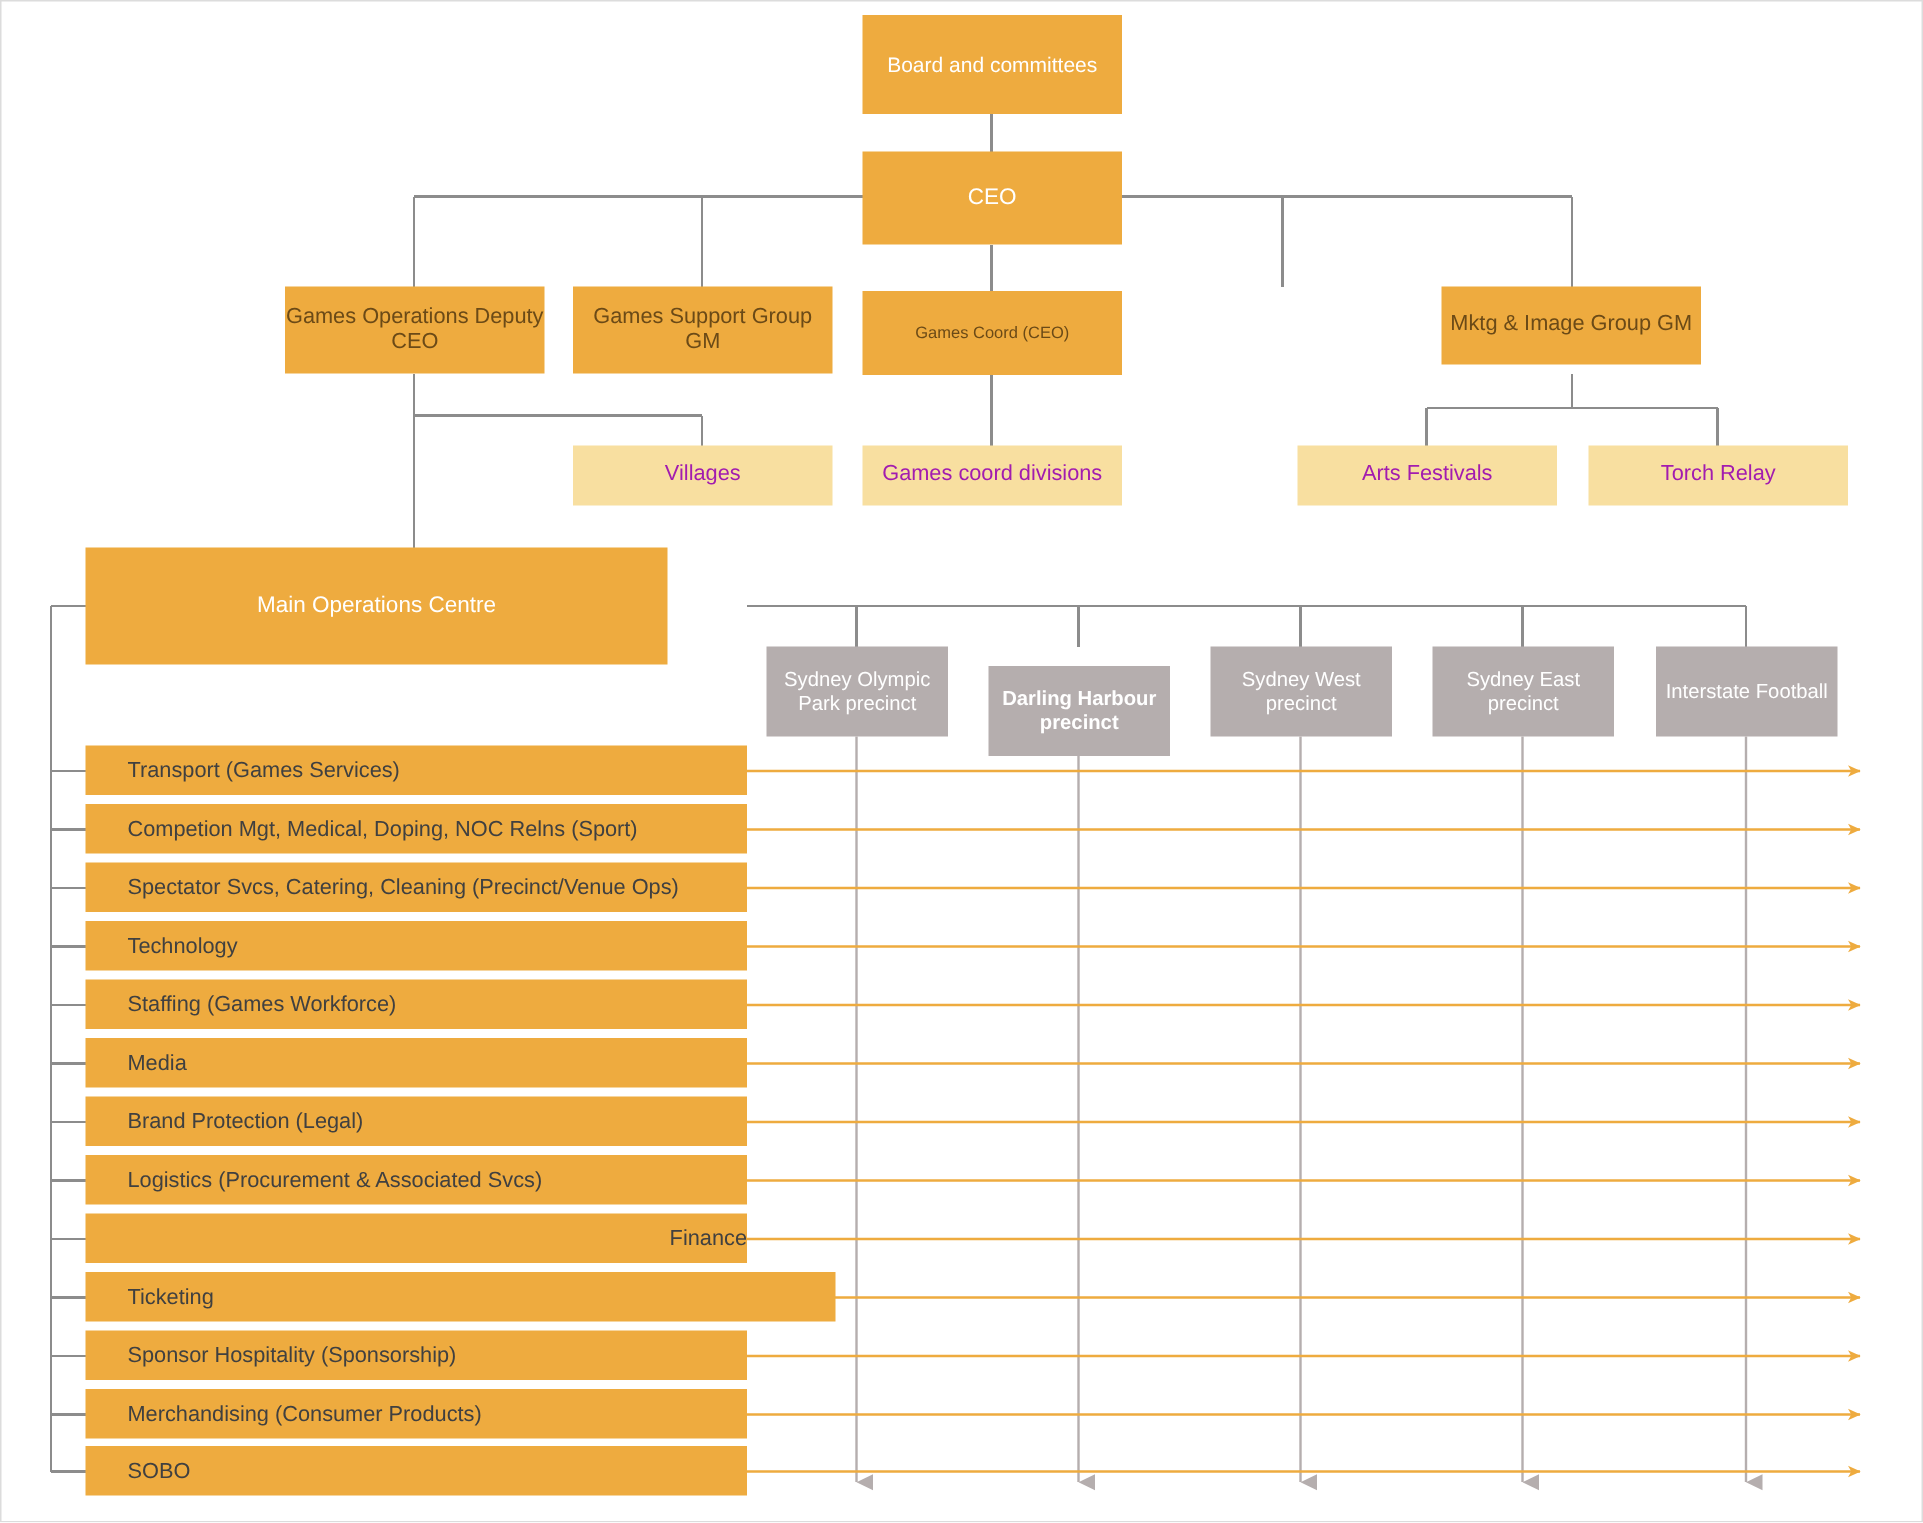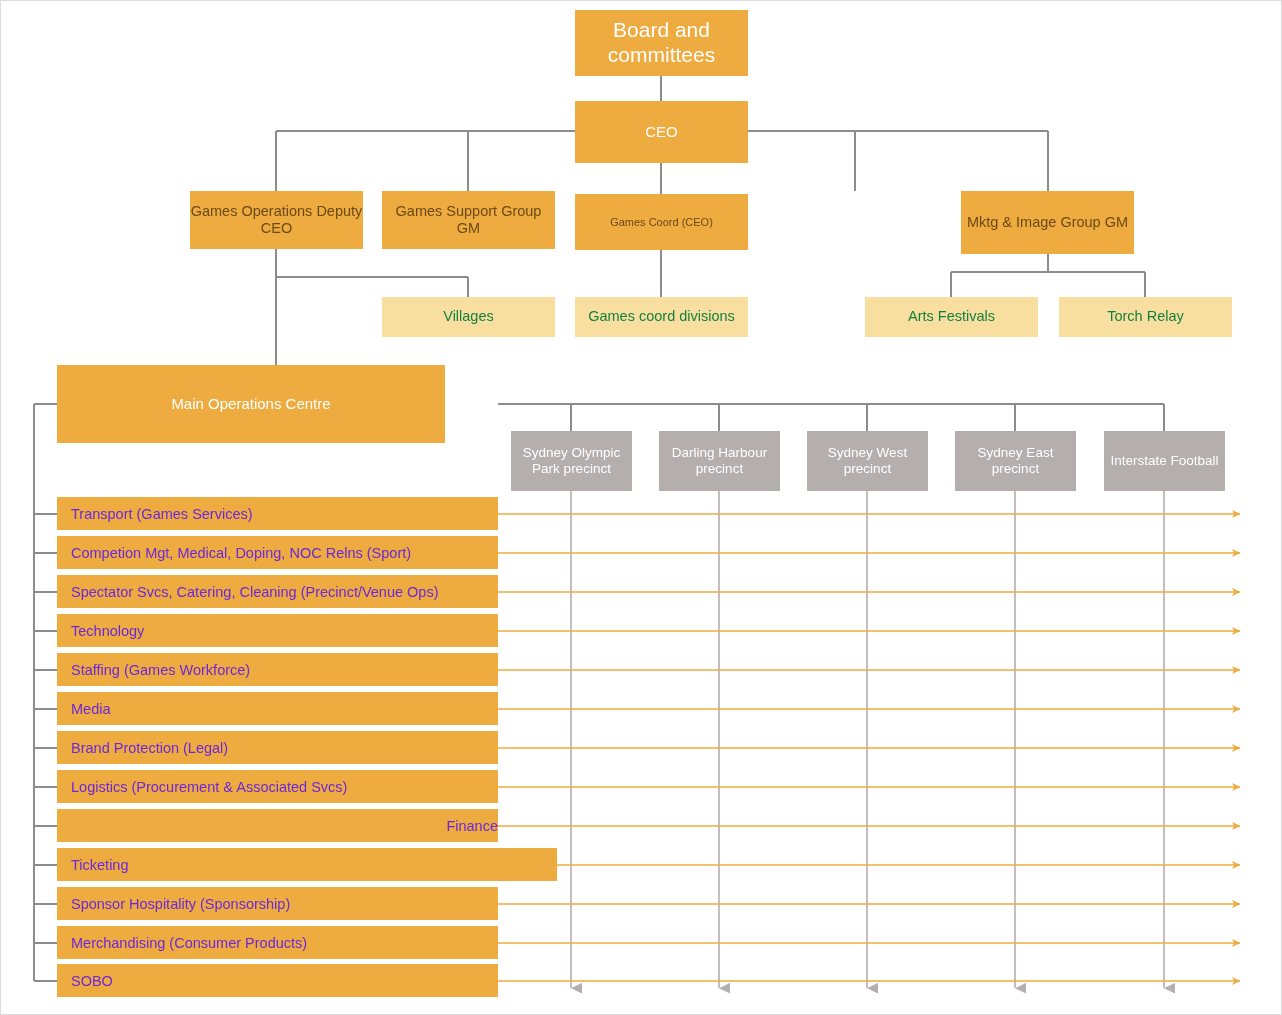--- a/index.html
+++ b/index.html
@@ -37,35 +37,35 @@
   .node-orange {
     background: #eeab3f;
     color: #ffffff;
   }
   .node-orange-dark {
     background: #eeab3f;
     color: #6b4a17;
   }
   .node-lightyellow {
     background: #f8dfa0;
-    color: #15803d;
+    color: #a21caf;
   }
   .node-gray {
     background: #b5aeae;
     color: #ffffff;
   }
   .func-row {
     position: absolute;
     box-sizing: border-box;
     background: #eeab3f;
-    color: #6d28d9;
+    color: #404040;
     display: flex;
     align-items: center;
     justify-content: flex-start;
-    padding-left: 14px;
+    padding-left: 28px;
     font-size: 14.5px;
     z-index: 5;
   }
   .outer-border {
     position: absolute;
     left: 0;
     top: 0;
     width: 1282px;
     height: 1015px;
     border: 1px solid #dcdcdc;
@@ -161,42 +161,42 @@
       <line x1="498" y1="748" x2="1240" y2="748" marker-end="url(#arrow-orange)"></line>
       <line x1="498" y1="787" x2="1240" y2="787" marker-end="url(#arrow-orange)"></line>
       <line x1="498" y1="826" x2="1240" y2="826" marker-end="url(#arrow-orange)"></line>
       <line x1="498" y1="865" x2="1240" y2="865" marker-end="url(#arrow-orange)"></line>
       <line x1="498" y1="904" x2="1240" y2="904" marker-end="url(#arrow-orange)"></line>
       <line x1="498" y1="943" x2="1240" y2="943" marker-end="url(#arrow-orange)"></line>
       <line x1="498" y1="981" x2="1240" y2="981" marker-end="url(#arrow-orange)"></line>
     </g>
   </svg>
 
-  <div class="node node-orange" style="left:575px; top:10px; width:173px; height:66px; font-size:21px;">
+  <div class="node node-orange" style="left:575px; top:10px; width:173px; height:66px; font-size:14px;">
     <span>Board and committees</span>
   </div>
 
   <div class="node node-orange" style="left:575px; top:101px; width:173px; height:62px; font-size:15px;">
     <span>CEO</span>
   </div>
 
   <div class="node node-orange-dark" style="left:190px; top:191px; width:173px; height:58px; font-size:14.5px;">
     <span>Games Operations Deputy CEO</span>
   </div>
 
   <div class="node node-orange-dark" style="left:382px; top:191px; width:173px; height:58px; font-size:14.5px;">
     <span>Games Support Group GM</span>
   </div>
 
   <div class="node node-orange-dark" style="left:575px; top:194px; width:173px; height:56px; font-size:11px;">
     <span>Games Coord (CEO)</span>
   </div>
 
 
-  <div class="node node-orange-dark" style="left:961px; top:191px; width:173px; height:63px; font-size:14.5px;">
+  <div class="node node-orange-dark" style="left:961px; top:191px; width:173px; height:52px; font-size:14.5px;">
     <span>Mktg &amp; Image Group GM</span>
   </div>
 
   <div class="node node-lightyellow" style="left:382px; top:297px; width:173px; height:40px; font-size:14.5px;">
     <span>Villages</span>
   </div>
 
   <div class="node node-lightyellow" style="left:575px; top:297px; width:173px; height:40px; font-size:14.5px;">
     <span>Games coord divisions</span>
   </div>
@@ -210,21 +210,21 @@
   </div>
 
   <div class="node node-orange" style="left:57px; top:365px; width:388px; height:78px; font-size:15px;">
     <span>Main Operations Centre</span>
   </div>
 
   <div class="node node-gray" style="left:511px; top:431px; width:121px; height:60px; font-size:13.5px;">
     <span>Sydney Olympic Park precinct</span>
   </div>
 
-  <div class="node node-gray" style="left:659px; top:431px; width:121px; height:60px; font-size:13.5px;">
+  <div class="node node-gray" style="left:659px; top:444px; width:121px; height:60px; font-size:13.5px;font-weight:bold;">
     <span>Darling Harbour precinct</span>
   </div>
 
   <div class="node node-gray" style="left:807px; top:431px; width:121px; height:60px; font-size:13.5px;">
     <span>Sydney West precinct</span>
   </div>
 
   <div class="node node-gray" style="left:955px; top:431px; width:121px; height:60px; font-size:13.5px;">
     <span>Sydney East precinct</span>
   </div>

